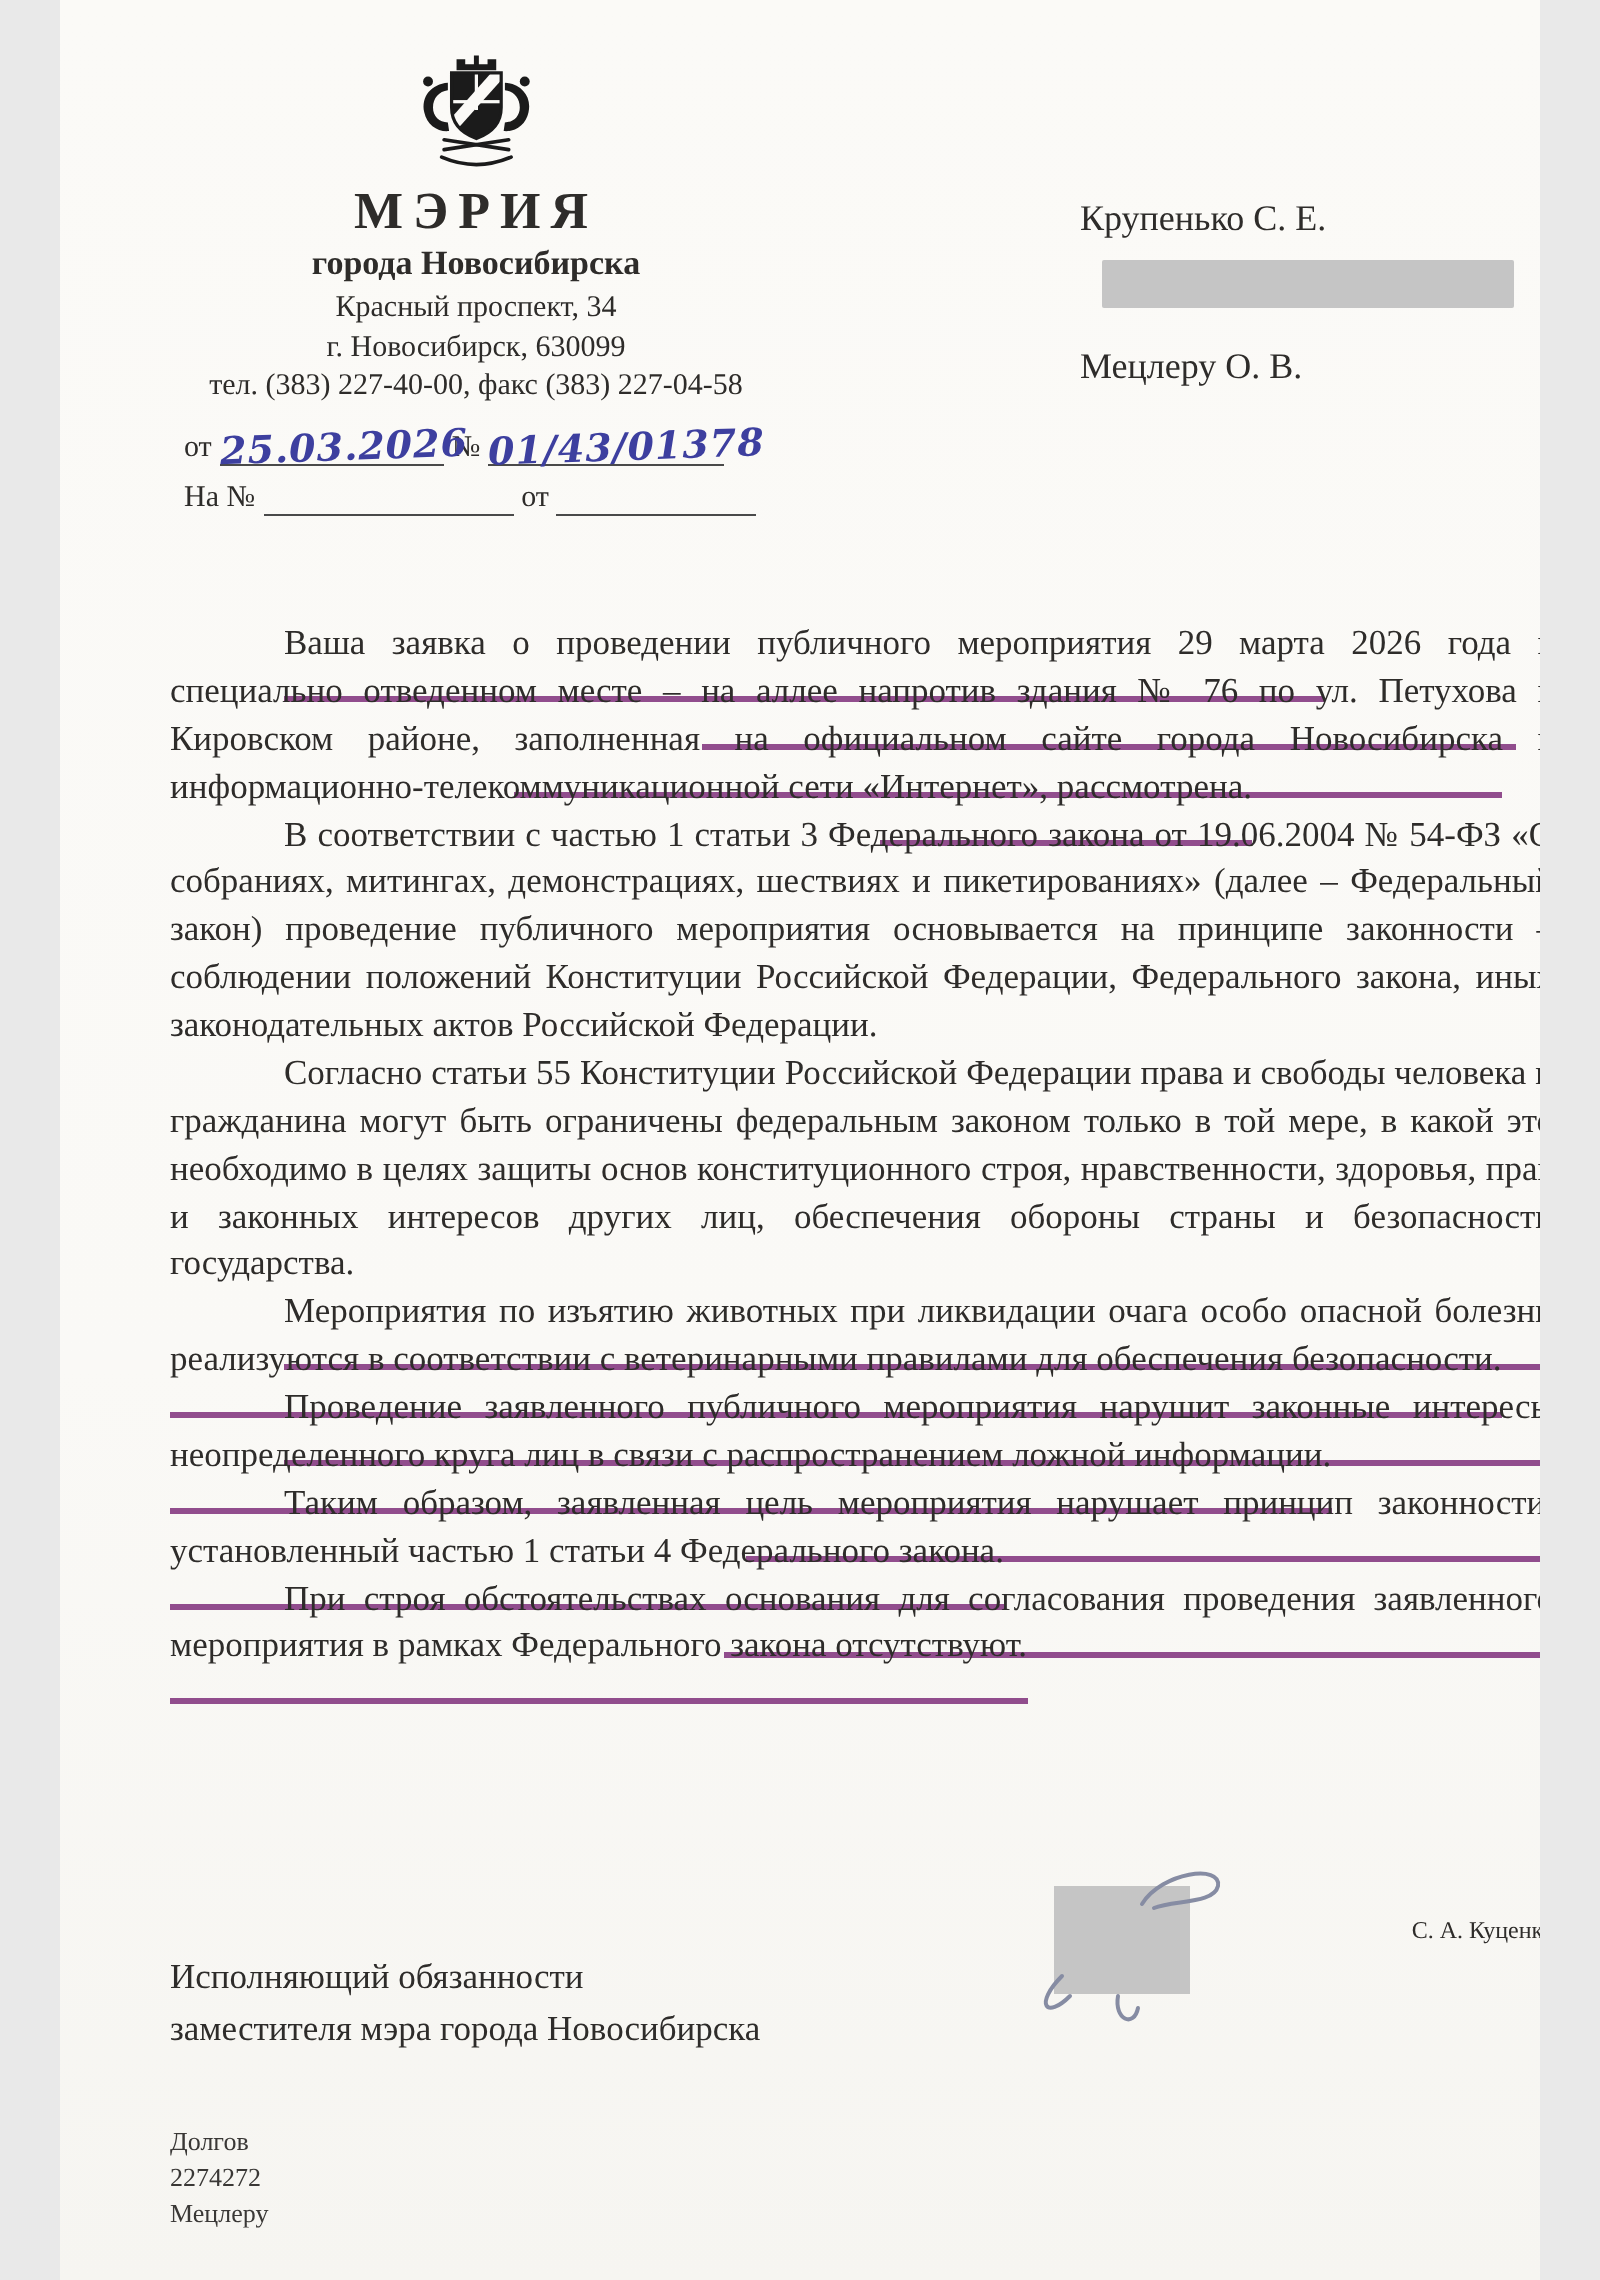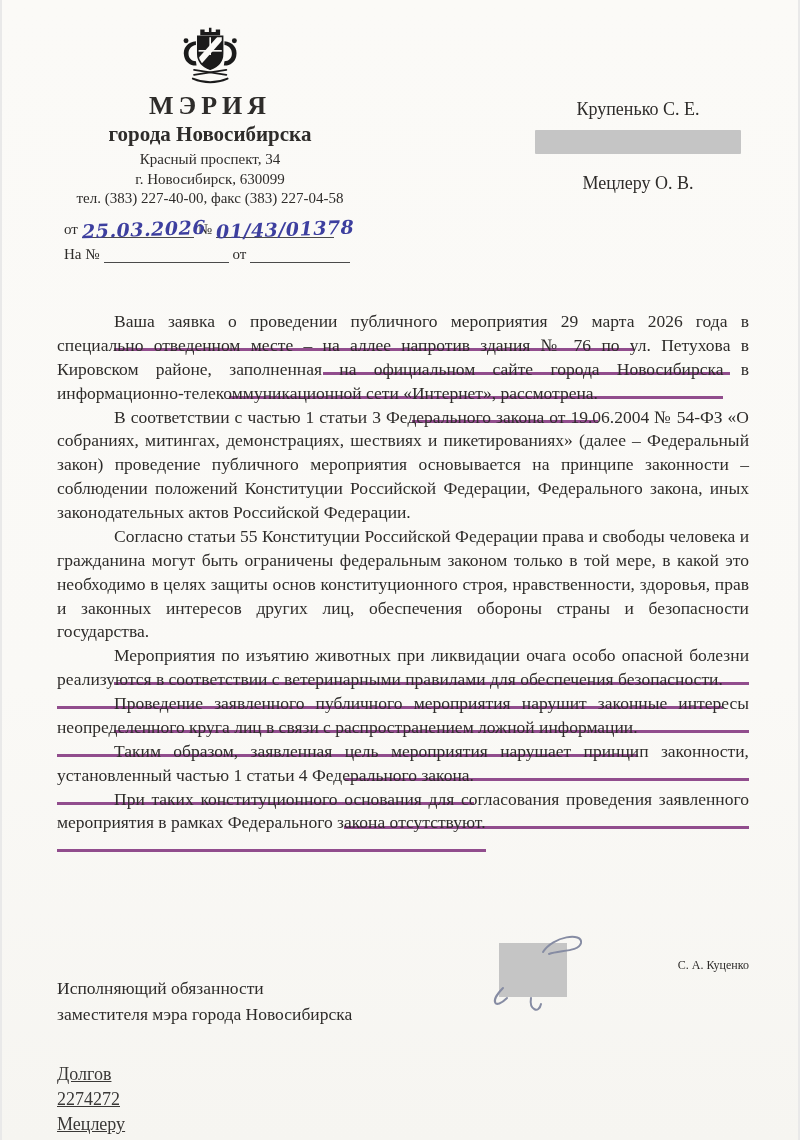--- a/index.html
+++ b/index.html
@@ -1,31 +1,31 @@
 <!DOCTYPE html>
 <html><head>
 <meta charset="utf-8">
 <style>
   * { box-sizing: border-box; }
   html,body { margin:0; padding:0; background:#e9e9e9; }
   .page {
     position:relative;
-    width:796px; height:1140px;
+    width:740px; height:1140px;
     margin:0 auto;
     background:linear-gradient(180deg,#fbfaf7 0%,#faf9f6 60%,#f6f5f1 100%);
     font-family:"Liberation Serif", serif;
     color:#2e2c2a;
     overflow:hidden;
   }
 
   
   .letterhead { position:absolute; left:36px; top:24px; width:344px; text-align:center; }
   .emblem { height:62px; display:block; margin:0 auto 6px; }
   .org1 { font-size:26px; font-weight:bold; letter-spacing:5px; line-height:1.05; }
-  .org2 { font-size:21px; font-weight:bold; margin-top:3px; }
+  .org2 { font-size:17px; font-weight:bold; margin-top:3px; }
   .addr-block { margin-top:3px; }
   .addr { font-size:15px; line-height:1.3; }
   .forms { margin-top:9px; text-align:left; padding-left:26px; font-size:15px; }
   .form-row { margin-top:5px; white-space:nowrap; }
   .lbl { display:inline-block; }
   .fill {
     display:inline-block; border-bottom:1px solid #4a4a4a;
     height:20px; line-height:20px; text-align:center; vertical-align:bottom;
     margin:0 4px;
   }
@@ -34,21 +34,21 @@
   .fill.f-r1   { width:125px; }
   .fill.f-r2   { width:100px; }
   .hand {
     font-family:"DejaVu Serif", serif; font-style:italic; font-weight:bold;
     color:#3d3f9f; font-size:19px; display:inline-block;
     transform:rotate(-2deg); white-space:nowrap; position:relative; top:1px;
     letter-spacing:0.5px;
   }
 
   
-  .recipients { position:absolute; left:522px; top:98px; width:228px; text-align:center; }
+  .recipients { position:absolute; left:510px; top:98px; width:228px; text-align:left; }
   .recipient-name { font-size:18px; line-height:22px; }
   .redaction-bar {
     width:206px; height:24px; background:#c5c5c5;
     margin:10px auto 18px; border-radius:1px;
   }
 
   
   .body { position:absolute; left:55px; top:310px; width:692px;
           font-size:17.5px; line-height:1.365; text-align:justify; }
   .para { margin:0; text-indent:57px; }
@@ -56,21 +56,21 @@
 
   
   .sig { position:absolute; left:55px; top:934px; width:692px; height:90px; font-size:17.5px; }
   .sig-title { position:absolute; left:0; top:6px; line-height:1.5;margin-top:35px; }
   .sig-stamp { position:absolute; left:430px; top:0; width:110px; height:84px; }
   .stamp-box { position:absolute; left:12px; top:9px; width:68px; height:54px; background:#c5c5c5; }
   .stamp-pen { position:absolute; left:0; top:0; width:110px; height:84px; }
   .sig-name { position:absolute; right:0; top:24px; font-size:12px; }
 
   
-  .foot { position:absolute; left:55px; top:1062px; font-size:18px; line-height:1.4; color:#3a3836;text-decoration:underline; }
+  .foot { position:absolute; left:55px; top:1062px; font-size:13px; line-height:1.4; color:#3a3836; }
 </style>
 </head>
 <body>
 
 <div class="page">
 
   <div class="letterhead">
     <svg class="emblem" viewBox="0 0 120 100" aria-hidden="true">
       <g fill="#1b1b1b" stroke="none">
 
@@ -122,21 +122,21 @@
     <div class="recipient-name">Мецлеру О. В.</div>
   </div>
 
   <main class="body" id="letter-body">
       <p class="para"><span class="pen-underline">Ваша заявка о проведении публичного мероприятия 29 марта</span><span> 2026 года в специально отведенном месте – </span><span class="pen-underline">на аллее напротив здания № 76 по ул. Петухова</span><span> в Кировском районе, </span><span class="pen-underline">заполненная на официальном сайте города Новосибирска</span><span> в информационно-телекоммуникационной сети «</span><span class="pen-underline">Интернет», рассмотрена.</span></p>
       <p class="para"><span>В соответствии с частью 1 статьи 3 Федерального закона от 19.06.2004 № 54-ФЗ «О собраниях, митингах, демонстрациях, шествиях и пикетированиях» (далее – Федеральный закон) проведение публичного мероприятия основывается на принципе законности – соблюдении положений Конституции Российской Федерации, Федерального закона, иных законодательных актов Российской Федерации.</span></p>
       <p class="para"><span>Согласно статьи 55 Конституции Российской Федерации права и свободы человека и гражданина могут быть ограничены федеральным законом только в той мере, в какой это необходимо в целях защиты основ конституционного строя, нравственности, здоровья, прав и законных интересов других лиц, обеспечения обороны страны и безопасности государства.</span></p>
       <p class="para"><span class="pen-underline">Мероприятия по изъятию животных при ликвидации очага особо опасной болезни реализуются в соответствии с ветеринарными правилами для обеспечения безопасности.</span></p>
       <p class="para"><span class="pen-underline">Проведение заявленного публичного мероприятия нарушит законные интересы неопределенного круга лиц в связи с распространением ложной информации.</span></p>
       <p class="para"><span>Таким образом, заявленная </span><span class="pen-underline">цель мероприятия нарушает принцип законности, установленный частью 1 статьи 4 Федерального закона.</span></p>
-      <p class="para"><span>При таких конституционного </span><span class="pen-underline">основания для согласования проведения заявленного мероприятия в рамках Федерального закона отсутствуют.</span></p>
+      <p class="para"><span>При строя обстоятельствах </span><span class="pen-underline">основания для согласования проведения заявленного мероприятия в рамках Федерального закона отсутствуют.</span></p>
     </main>
 
   <div class="sig">
     <div class="sig-title">
       <div>Исполняющий обязанности</div>
       <div>заместителя мэра города Новосибирска</div>
     </div>
     <div class="sig-stamp">
       <div class="stamp-box"></div>
       <svg class="stamp-pen" viewBox="0 0 110 84" aria-hidden="true">

